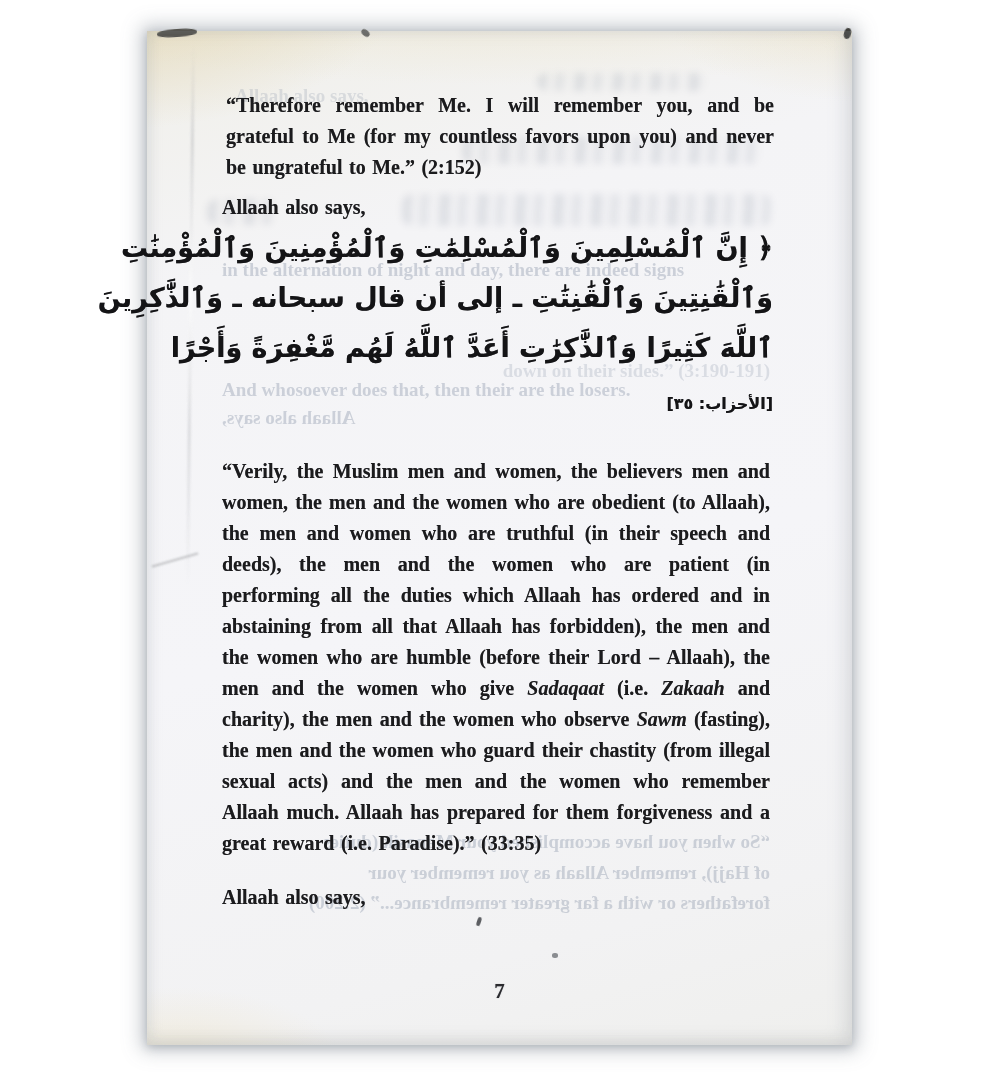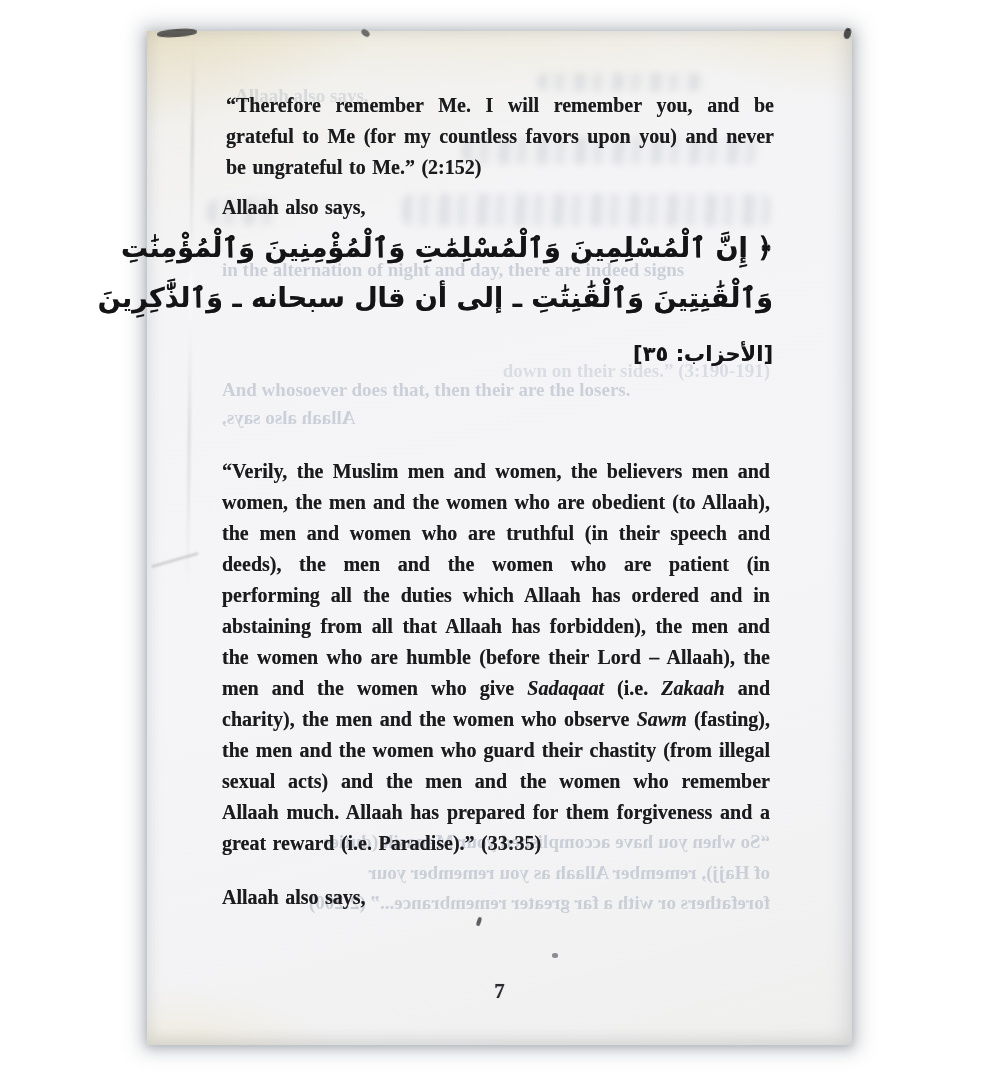--- a/index.html
+++ b/index.html
@@ -68,21 +68,21 @@
     text-shadow: 0 0 0.5px rgba(10,10,15,0.6);
   }
   .ar-line { white-space: nowrap; }
   .ar-last {
     display: flex;
     justify-content: space-between;
     align-items: flex-end;
     margin-top: 14px;
   }
   .ar-ref {
-    font-size: 21px;
+    font-size: 16px;
     line-height: 34px;
     font-weight: bold;
   }
   
   .ghost {
     position: absolute;
     left: 75px; width: 548px;
     color: #7e8ba0;
     font-size: 19px;
     line-height: 30px;
@@ -147,20 +147,21 @@
     </div>
 
     <div class="content-layer">
       <p class="txt" style="top:55px; margin:4px;">“Therefore remember Me.  I will remember you, and be grateful to Me (for my  countless favors upon you) and never be ungrateful to Me.” (2:152)</p>
 
       <p class="txt cue" style="top:161px; margin:0;">Allaah also says,</p>
 
       <div class="arabic">
         <div class="ar-line">﴿ إِنَّ ٱلْمُسْلِمِينَ وَٱلْمُسْلِمَٰتِ وَٱلْمُؤْمِنِينَ وَٱلْمُؤْمِنَٰتِ</div>
         <div class="ar-line">وَٱلْقَٰنِتِينَ وَٱلْقَٰنِتَٰتِ ـ إلى أن قال سبحانه ـ وَٱلذَّٰكِرِينَ</div>
+        <div class="ar-line">ٱللَّهَ كَثِيرًا وَٱلذَّٰكِرَٰتِ أَعَدَّ ٱللَّهُ لَهُم مَّغْفِرَةً وَأَجْرًا</div>
         <div class="ar-last">
           <span class="ar-ref">[الأحزاب: ٣٥]</span>
         </div>
       </div>
 
       <p class="txt" style="top:425px; margin:0;"><span>“Verily, the  Muslim men and women, the believers men and women, the men and the women who are obedient (to Allaah), the men and women who are  truthful (in their speech and deeds), the men  and the women who are patient (in performing all the duties which Allaah has ordered and in  abstaining from  all that Allaah has forbidden), the men and the women who are humble (before their Lord – Allaah), the men and  the women who give </span><i>Sadaqaat</i><span>  (i.e. </span><i>Zakaah</i><span> and charity), the men and the  women who observe </span><i>Sawm</i><span> (fasting), the men and the women who guard their chastity (from illegal sexual acts) and the men and the women who remember Allaah much.  Allaah has prepared for  them forgiveness and a great reward (i.e. Paradise).” (33:35)</span></p>
 
       <p class="txt cue" style="top:851px; margin:0;">Allaah also says,</p>
 
       <div class="pagenum">7</div>

